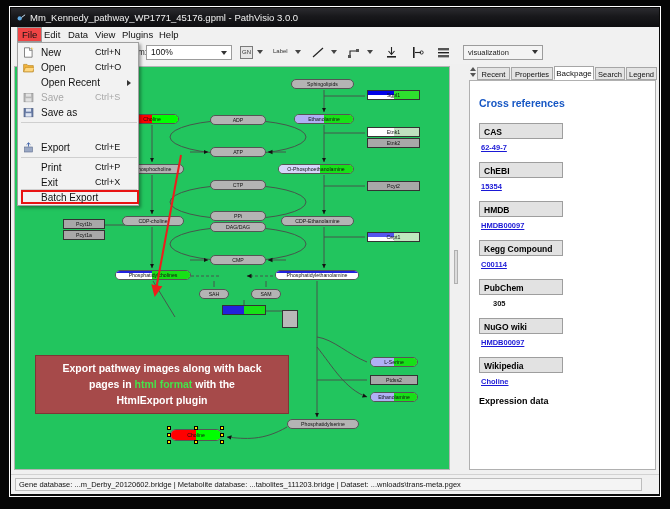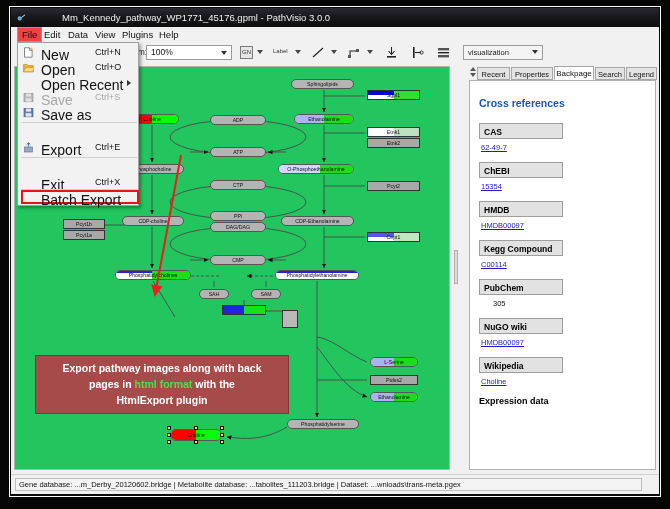--- a/index.html
+++ b/index.html
@@ -15,21 +15,21 @@
   #frame-inner{position:absolute;left:9px;top:6px;width:652px;height:491px;background:#0a0a0a;border:1px solid #ffffff;box-sizing:border-box;}
 
   
   #window{position:absolute;left:11px;top:8px;width:648px;height:486px;background:#f0f0f0;overflow:hidden;}
 
   
   #titlebar{position:absolute;left:0;top:0;width:648px;height:19px;
     background:linear-gradient(180deg,#2b2b2f 0%,#18181b 45%,#0e0e10 100%);
     color:#f2f2f2;font-size:9.5px;line-height:19px;white-space:nowrap;}
   #title-icon{position:absolute;left:6px;top:5px;width:9px;height:9px;}
-  #title-text{position:absolute;left:19px;top:0;margin-left:32px;}
+  #title-text{position:absolute;left:19px;top:0;}
 
   
   #menubar{position:absolute;left:0;top:19px;width:648px;height:15px;background:#f1f1f1;border-bottom:1px solid #d7d7d7;}
   .menu-item{position:absolute;top:1px;height:13px;line-height:13px;font-size:9.5px;color:#111;padding:0 4px;}
   .menu-item.active{background:#ef4444;border:1px solid #9a9a9a;box-sizing:border-box;top:0px;height:15px;line-height:13px;}
 
   
   #toolbar{position:absolute;left:0;top:34px;width:648px;height:22px;background:#f1f1f1;border-bottom:1px solid #c9c9c9;}
   #zoom-label{position:absolute;left:112px;top:5px;font-size:8.5px;color:#222;}
   #zoom-combo{position:absolute;left:135px;top:3px;width:86px;height:15px;background:#fff;border:1px solid #9c9c9c;box-sizing:border-box;}
@@ -58,35 +58,35 @@
   .tab{position:absolute;top:1px;height:13px;line-height:13px;font-size:7.5px;color:#111;
        background:#e4e4e4;border:1px solid #a6a6a6;box-sizing:border-box;text-align:center;}
   .tab.sel{top:0;height:14px;line-height:13px;background:#fff;border-bottom:1px solid #fff;font-size:8px;}
   #tab-scroll-up{position:absolute;left:1px;top:1px;width:0;height:0;border-left:3px solid transparent;border-right:3px solid transparent;border-bottom:4px solid #555;}
   #tab-scroll-dn{position:absolute;left:1px;top:7px;width:0;height:0;border-left:3px solid transparent;border-right:3px solid transparent;border-top:4px solid #555;}
   #backpage{position:absolute;left:8px;top:14px;width:187px;height:390px;background:#fff;border:1px solid #b0b0b0;box-sizing:border-box;overflow:hidden;}
   #bp-inner{position:absolute;left:9px;top:8px;width:168px;}
   #xrefs-title{font-size:10.5px;font-weight:bold;color:#1757c4;margin:8px 0 14px 0;}
   .xref-head{width:84px;height:16px;line-height:16px;background:#e2e2e2;border:1px solid #9e9e9e;box-sizing:border-box;
              font-size:8.5px;font-weight:bold;color:#000;padding-left:4px;margin-bottom:4px;}
-  .xref-val{font-size:7.5px;color:#1a18d6;text-decoration:underline;font-weight:normal;margin:0 0 10px 2px;display:block;}
+  .xref-val{font-size:7.5px;color:#1a18d6;text-decoration:underline;font-weight:bold;margin:0 0 10px 2px;display:block;}
   .xref-val.plain{color:#111;text-decoration:none;padding-left:12px;}
   #expr-title{font-size:9px;font-weight:bold;color:#000;margin-top:6px;}
 
   
   #statusbar{position:absolute;left:0;top:466px;width:648px;height:20px;background:#f0f0f0;border-top:1px solid #d2d2d2;}
   #status-inner{position:absolute;left:4px;top:3px;width:627px;height:13px;background:#f4f4f4;border:1px solid #bdbdbd;box-sizing:border-box;
      font-size:7.5px;color:#111;line-height:12px;padding-left:3px;white-space:nowrap;overflow:hidden;}
 
   
   #filemenu{position:absolute;left:6px;top:34px;width:122px;height:164px;background:#f2f2f2;border:1px solid #a0a0a0;box-sizing:border-box;z-index:40;
     box-shadow:2px 2px 3px rgba(0,0,0,.35);}
   .fm-row{position:absolute;left:1px;width:120px;height:15px;}
   .fm-ico{position:absolute;left:4px;top:2px;width:11px;height:11px;}
-  .fm-lbl{position:absolute;left:22px;top:2px;font-size:14px;color:#111;}
+  .fm-lbl{position:absolute;left:22px;top:2px;font-size:10px;color:#111;}
   .fm-lbl.dim{color:#a8a8a8;}
   .fm-key{position:absolute;left:76px;top:2px;font-size:9px;color:#111;}
   .fm-key.dim{color:#a8a8a8;}
   .fm-sub{position:absolute;left:108px;top:5px;width:0;height:0;border-top:3px solid transparent;border-bottom:3px solid transparent;border-left:4px solid #333;}
   .fm-sep{position:absolute;left:3px;width:116px;height:1px;background:#cfcfcf;}
   #fm-batch-box{position:absolute;left:2px;width:118px;height:14px;border:2px solid #e81313;box-sizing:border-box;}
 
   
   .node{position:absolute;box-sizing:border-box;font-size:5.2px;color:#111;text-align:center;white-space:nowrap;overflow:hidden;}
   .metab{border:1px solid #555;border-radius:7px;background:#b4b4b4;line-height:9px;height:10px;}
@@ -484,20 +484,24 @@
         <svg class="fm-ico" viewBox="0 0 11 11">
           <rect x="1.6" y="5" width="7.8" height="5" fill="#9aa8c4" stroke="#5a6a8d" stroke-width=".6"></rect>
           <path d="M5.5 4.6 v-3.6 M3.6 2.6 L5.5 0.8 L7.4 2.6" stroke="#3a5fa8" stroke-width=".9" fill="none"></path>
         </svg>
         <span class="fm-lbl">Export</span>
         <span class="fm-key">Ctrl+E</span>
       </div>
 
       <div class="fm-sep" style="top:114px;"></div>
 
+      <div class="fm-row" style="top:117px;">
+        <span class="fm-lbl">Print</span>
+        <span class="fm-key">Ctrl+P</span>
+      </div>
 
       <div class="fm-row" style="top:132px;">
         <span class="fm-lbl">Exit</span>
         <span class="fm-key">Ctrl+X</span>
       </div>
 
       <div class="fm-sep" style="top:146px;"></div>
 
       <div class="fm-row" style="top:147px;">
         <div id="fm-batch-box" style="top:0;"></div>

